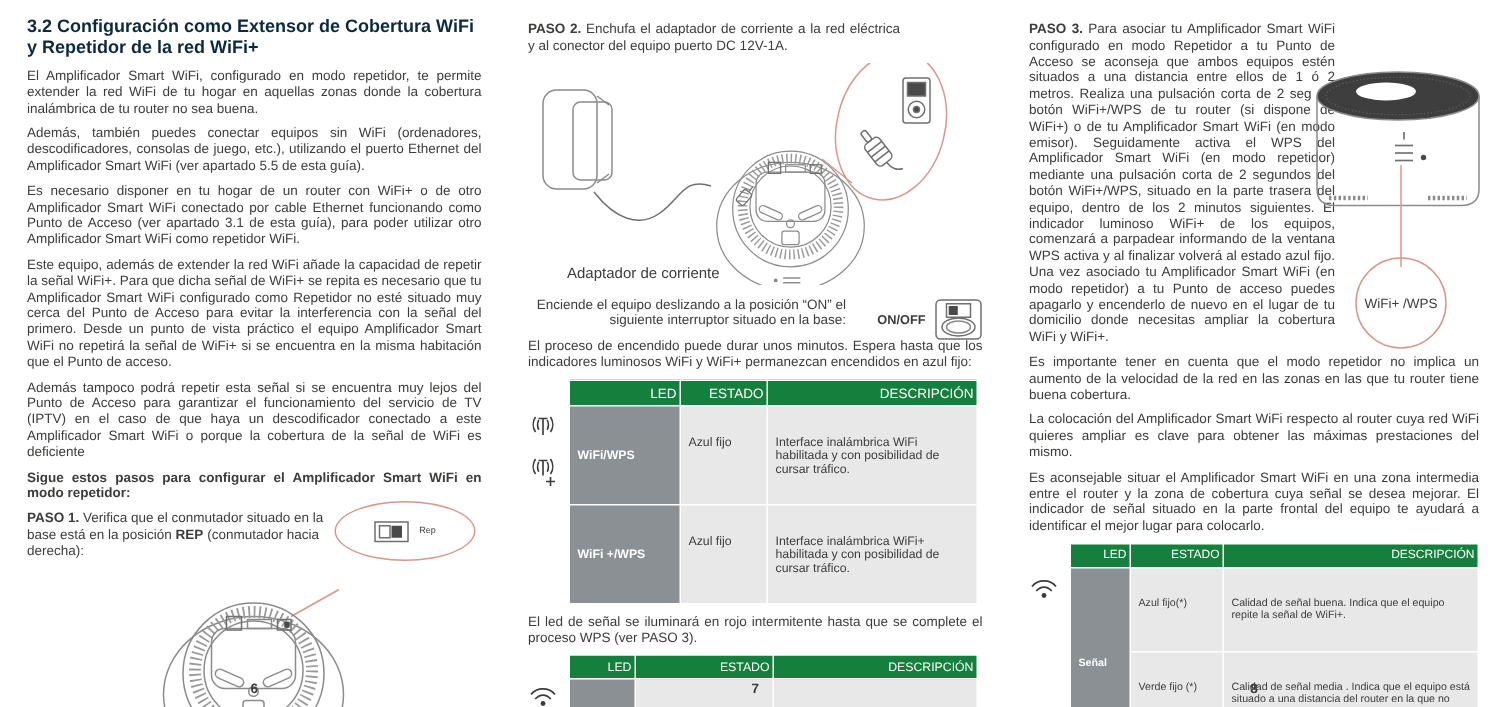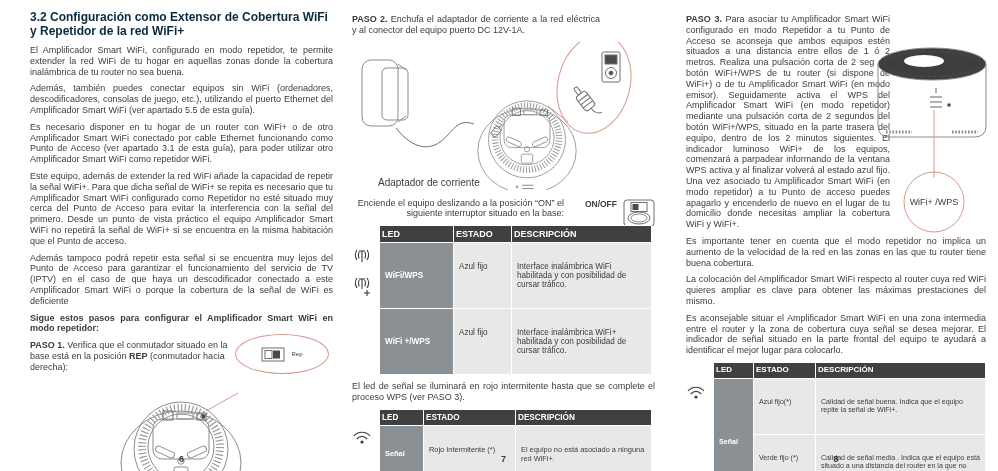--- a/index.html
+++ b/index.html
@@ -1,45 +1,45 @@
 <!DOCTYPE html>
 <html><head>
 <meta charset="utf-8">
 <style>
   html,body{margin:0;padding:0;background:#ffffff;width:998px;height:471px;overflow:hidden;
     font-family:"Liberation Sans",sans-serif;-webkit-font-smoothing:antialiased;}
   .page{position:absolute;top:0;height:471px;}
-  #page6{left:30px;width:303px;}
+  #page6{left:18px;width:303px;}
   #page7{left:352px;width:303px;}
   #page8{left:686px;width:300px;}
   .heading{font-size:12px;font-weight:bold;color:#0c2a3d;line-height:14px;margin:10px 0 7px 0;}
   .p{font-size:9px;line-height:10.8px;color:#3c3c3b;text-align:justify;margin:0 0 6px 0;}
   .b{font-weight:bold;}
   .pagenum{position:absolute;bottom:7px;left:0;width:100%;text-align:center;
     font-size:9px;font-weight:bold;color:#3c3c3b;}
   .paso{position:relative;}
   
   .tblwrap{position:relative;padding-left:27px;margin:4px 0 6px 0;}
   table.led{border-collapse:collapse;table-layout:fixed;}
-  table.led th{background:#404040;color:#fff;font-weight:bold;text-align:left;
+  table.led th{background:#15803d;color:#fff;font-weight:normal;text-align:right;
     border:1.5px solid #fff;padding:3px 2px;}
   table.led td{background:#e8e8e8;color:#3c3c3b;border:1.5px solid #fff;
     padding:19px 5px;vertical-align:top;text-align:left;}
   table.led td.ledcell{background:#8a9094;color:#fff;font-weight:bold;vertical-align:middle;}
   #t1{font-size:8.2px;width:272px;} #t1 th{font-size:9px;}
   #t2{font-size:7.4px;width:272px;} #t2 th{font-size:8.2px;}
   #t3{font-size:7.1px;width:272px;line-height:8.6px;} #t3 th{font-size:8px;}
   .rowicon{position:absolute;left:0;}
   
   .annot-ellipse{position:absolute;right:4px;top:-6px;width:92px;height:38px;
     border:1px solid #d8978a;border-radius:50%;display:flex;align-items:center;
     justify-content:center;gap:6px;background:#fff;}
   .rep-label{font-size:6px;color:#3c3c3b;}
   .illus{position:relative;}
-  .onoff-wrap{position:absolute;right:0;top:1px;display:flex;align-items:flex-start;gap:6px;}
+  .onoff-wrap{position:absolute;right:0;top:1px;display:flex;align-items:center;gap:6px;}
   .onoff-label{font-size:8.5px;font-weight:bold;color:#3c3c3b;}
   svg .ln{stroke:#8b8b8b;stroke-width:1;fill:none;}
   svg .lnd{stroke:#6f6f6f;stroke-width:1;fill:none;}
   svg .red{stroke:#d8978a;stroke-width:1;fill:none;}
 </style>
 </head>
 <body>
 
 <div class="page" id="page6">
   <div class="heading">3.2  Configuración como Extensor de Cobertura WiFi y Repetidor de la red WiFi+</div>
@@ -161,20 +161,21 @@
       <svg width="32" height="28" viewBox="0 0 32 28">
         <rect x="1" y="1" width="30" height="26" rx="3" class="lnd"></rect>
         <rect x="8" y="3.5" width="16" height="9" class="lnd"></rect>
         <rect x="9.5" y="5" width="6" height="6" fill="#4a4a4a"></rect>
         <ellipse cx="16" cy="19" rx="11" ry="6" class="lnd"></ellipse>
         <ellipse cx="16" cy="19" rx="8" ry="4" class="ln"></ellipse>
       </svg>
     </div>
   </div>
 
+  <p class="p" style="margin-top:4px;">El proceso de encendido puede durar unos minutos. Espera hasta que los indicadores luminosos WiFi y WiFi+ permanezcan encendidos en azul fijo:</p>
 
   <div class="tblwrap">
     <span class="rowicon" style="top:20px;">
       <svg width="20" height="22" viewBox="0 0 20 22">
         <g stroke="#3c3c3b" stroke-width="1.1" fill="none">
           <line x1="10" y1="6" x2="10" y2="17"></line>
             <line x1="7" y1="6" x2="13" y2="6"></line>
           <path d="M5,5 C3,8 3,12 5,15"></path>
             <path d="M15,5 C17,8 17,12 15,15"></path>
           <path d="M7.2,7 C6.2,9 6.2,11.5 7.2,13.5"></path>

